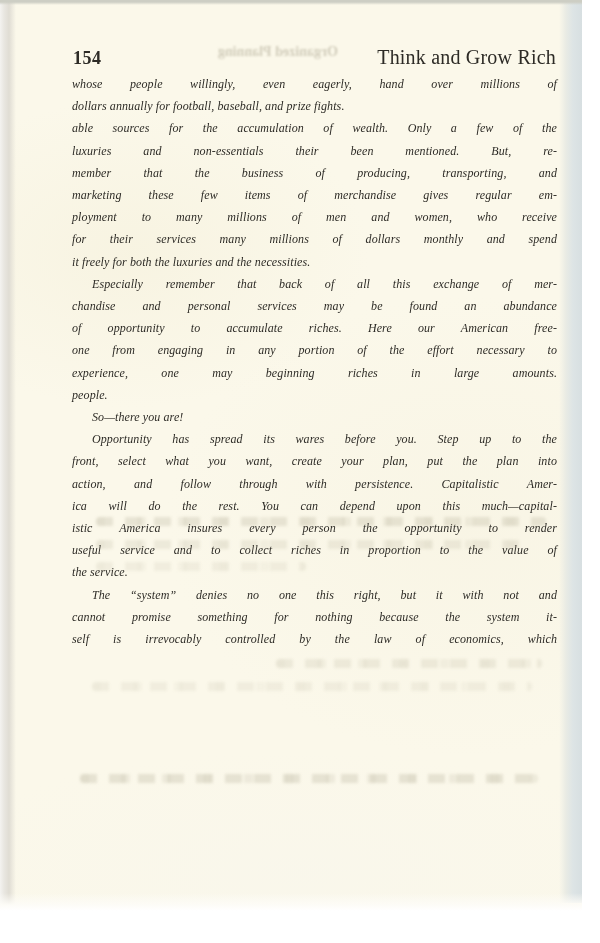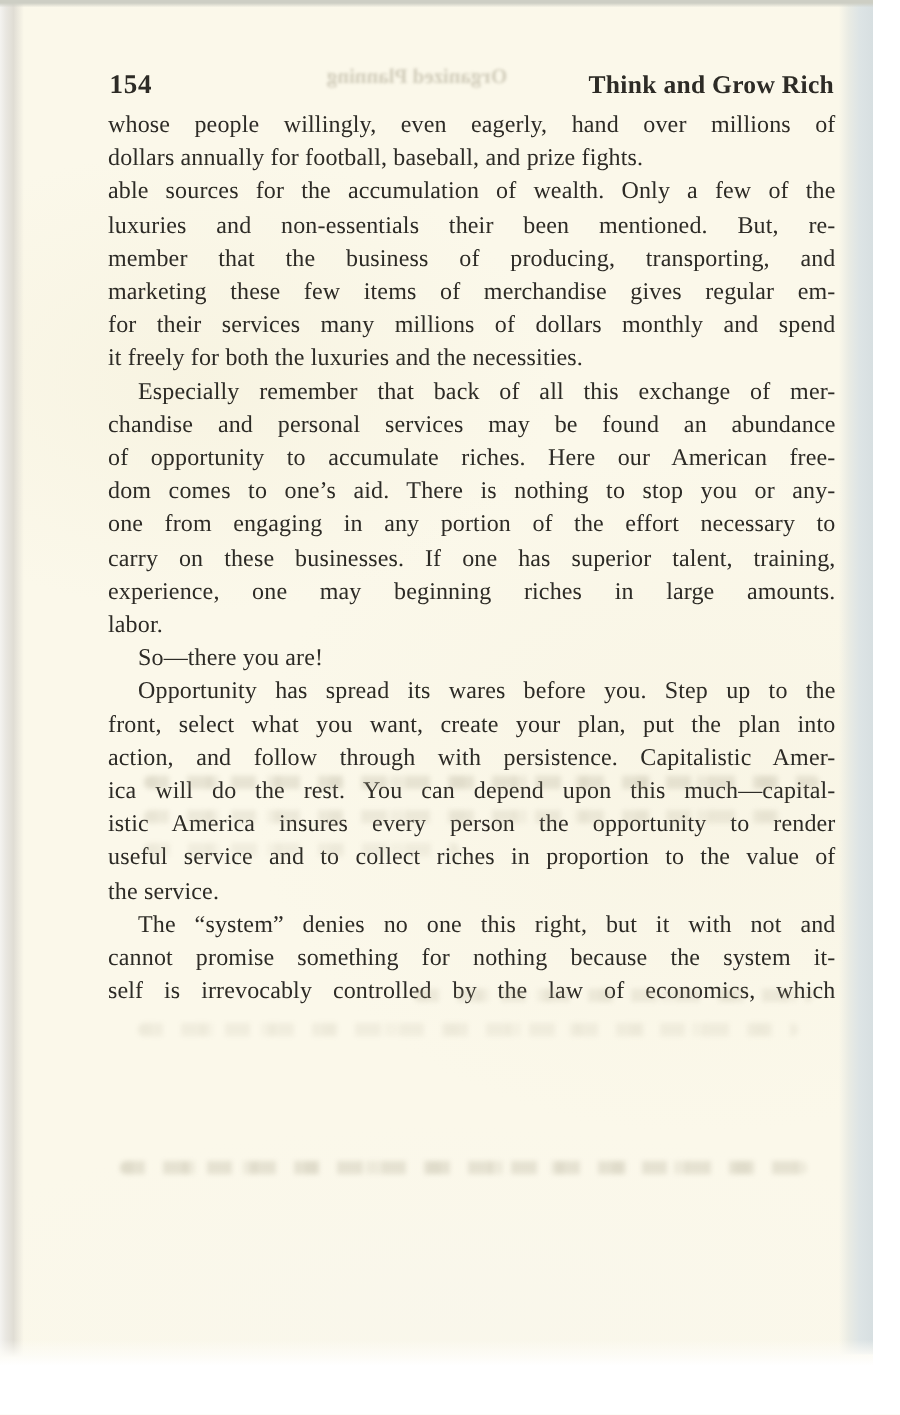--- a/index.html
+++ b/index.html
@@ -42,30 +42,31 @@
   .bottom-fade{
     position:absolute;left:0;top:893px;width:600px;height:22px;
     background:linear-gradient(180deg,rgba(255,255,255,0) 0,#fdfcf7 55%,#ffffff 80%);
   }
   .header{
     position:absolute;left:73px;right:44px;top:46px;
     display:flex;justify-content:space-between;align-items:baseline;
     color:var(--ink);
   }
   .page-number{font-size:18px;font-weight:bold;letter-spacing:.5px;}
-  .running-title{font-size:17px;font-weight:bold;letter-spacing:.2px;}
+  .running-title{font-size:20px;font-weight:normal;letter-spacing:.2px;}
   .body-text{
     position:absolute;left:72px;top:73px;width:485px;
     color:var(--ink);
   }
   .line{
-    font-size:16px;line-height:22.2px;
+    font-size:12px;line-height:22.2px;
     text-align:justify;text-align-last:justify;
     letter-spacing:.1px;
     white-space:normal;
+    font-style:italic;
   }
   .line.last{text-align-last:left;}
   .line.indent{padding-left:20px;}
   
   .ghost-title{
     position:absolute;left:198px;top:44px;width:160px;
     font-size:14px;font-weight:bold;color:#a8a28c;
     transform:scaleX(-1);
     filter:blur(1px);opacity:.5;
     text-align:center;white-space:nowrap;
@@ -97,30 +98,29 @@
       <span class="running-title">Think and Grow Rich</span>
     </div>
 
     <div class="body-text">
         <div class="line">whose people willingly, even eagerly, hand over millions of</div>
         <div class="line last">dollars annually for football, baseball, and prize fights.</div>
         <div class="line">able sources for the accumulation of wealth. Only a few of the</div>
         <div class="line">luxuries and non-essentials their been mentioned. But, re-</div>
         <div class="line">member that the business of producing, transporting, and</div>
         <div class="line">marketing these few items of merchandise gives regular em-</div>
+        <div class="line">ployment to many millions of men and women, who receive</div>
         <div class="line">for their services many millions of dollars monthly and spend</div>
         <div class="line last">it freely for both the luxuries and the necessities.</div>
         <div class="line indent">Especially remember that back of all this exchange of mer-</div>
         <div class="line">chandise and personal services may be found an abundance</div>
         <div class="line">of opportunity to accumulate riches. Here our American free-</div>
-        <div class="line">dom comes to one’s aid. There is nothing to stop you or any-</div>
         <div class="line">one from engaging in any portion of the effort necessary to</div>
-        <div class="line">carry on these businesses. If one has superior talent, training,</div>
         <div class="line">experience, one may beginning riches in large amounts.</div>
-        <div class="line last">labor.</div>
+        <div class="line last">people.</div>
         <div class="line last indent">So—there you are!</div>
         <div class="line indent">Opportunity has spread its wares before you. Step up to the</div>
         <div class="line">front, select what you want, create your plan, put the plan into</div>
         <div class="line">action, and follow through with persistence. Capitalistic Amer-</div>
         <div class="line">ica will do the rest. You can depend upon this much—capital-</div>
         <div class="line">istic America insures every person the opportunity to render</div>
         <div class="line">useful service and to collect riches in proportion to the value of</div>
         <div class="line last">the service.</div>
         <div class="line indent">The “system” denies no one this right, but it with not and</div>
         <div class="line">cannot promise something for nothing because the system it-</div>

